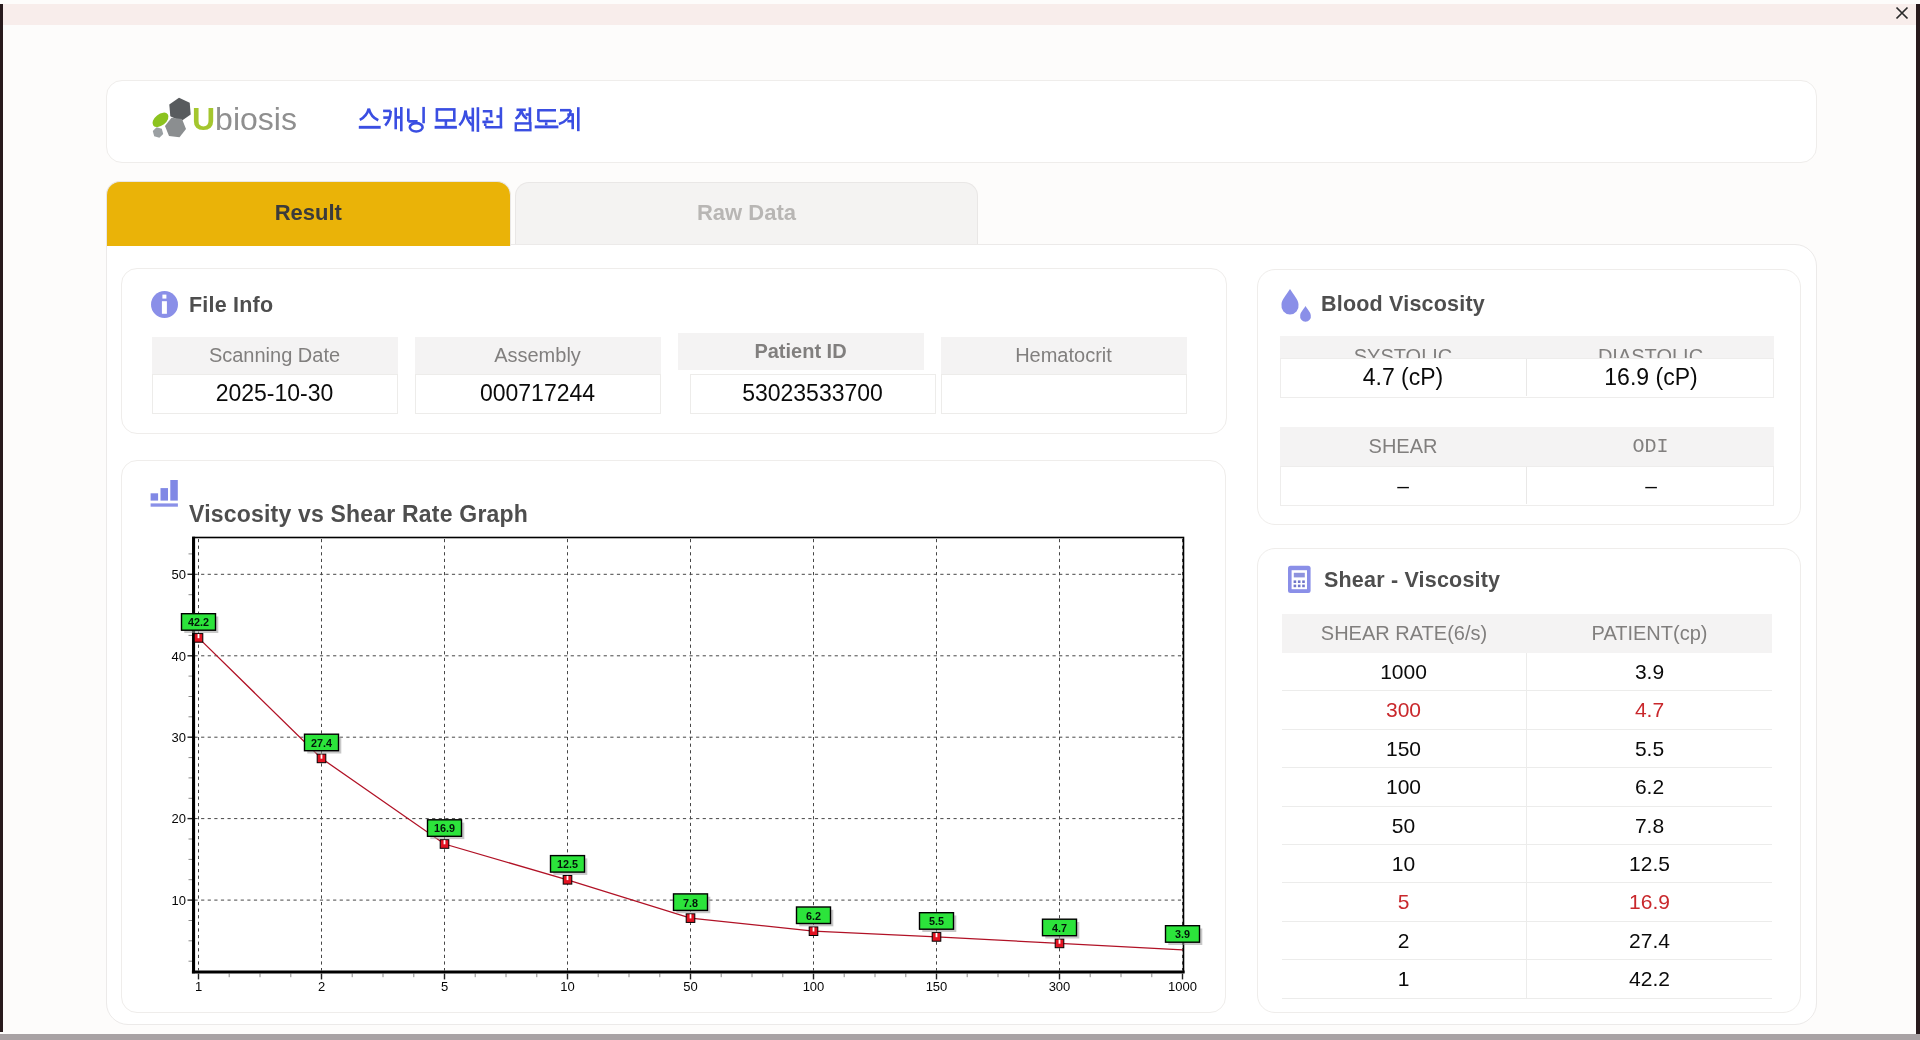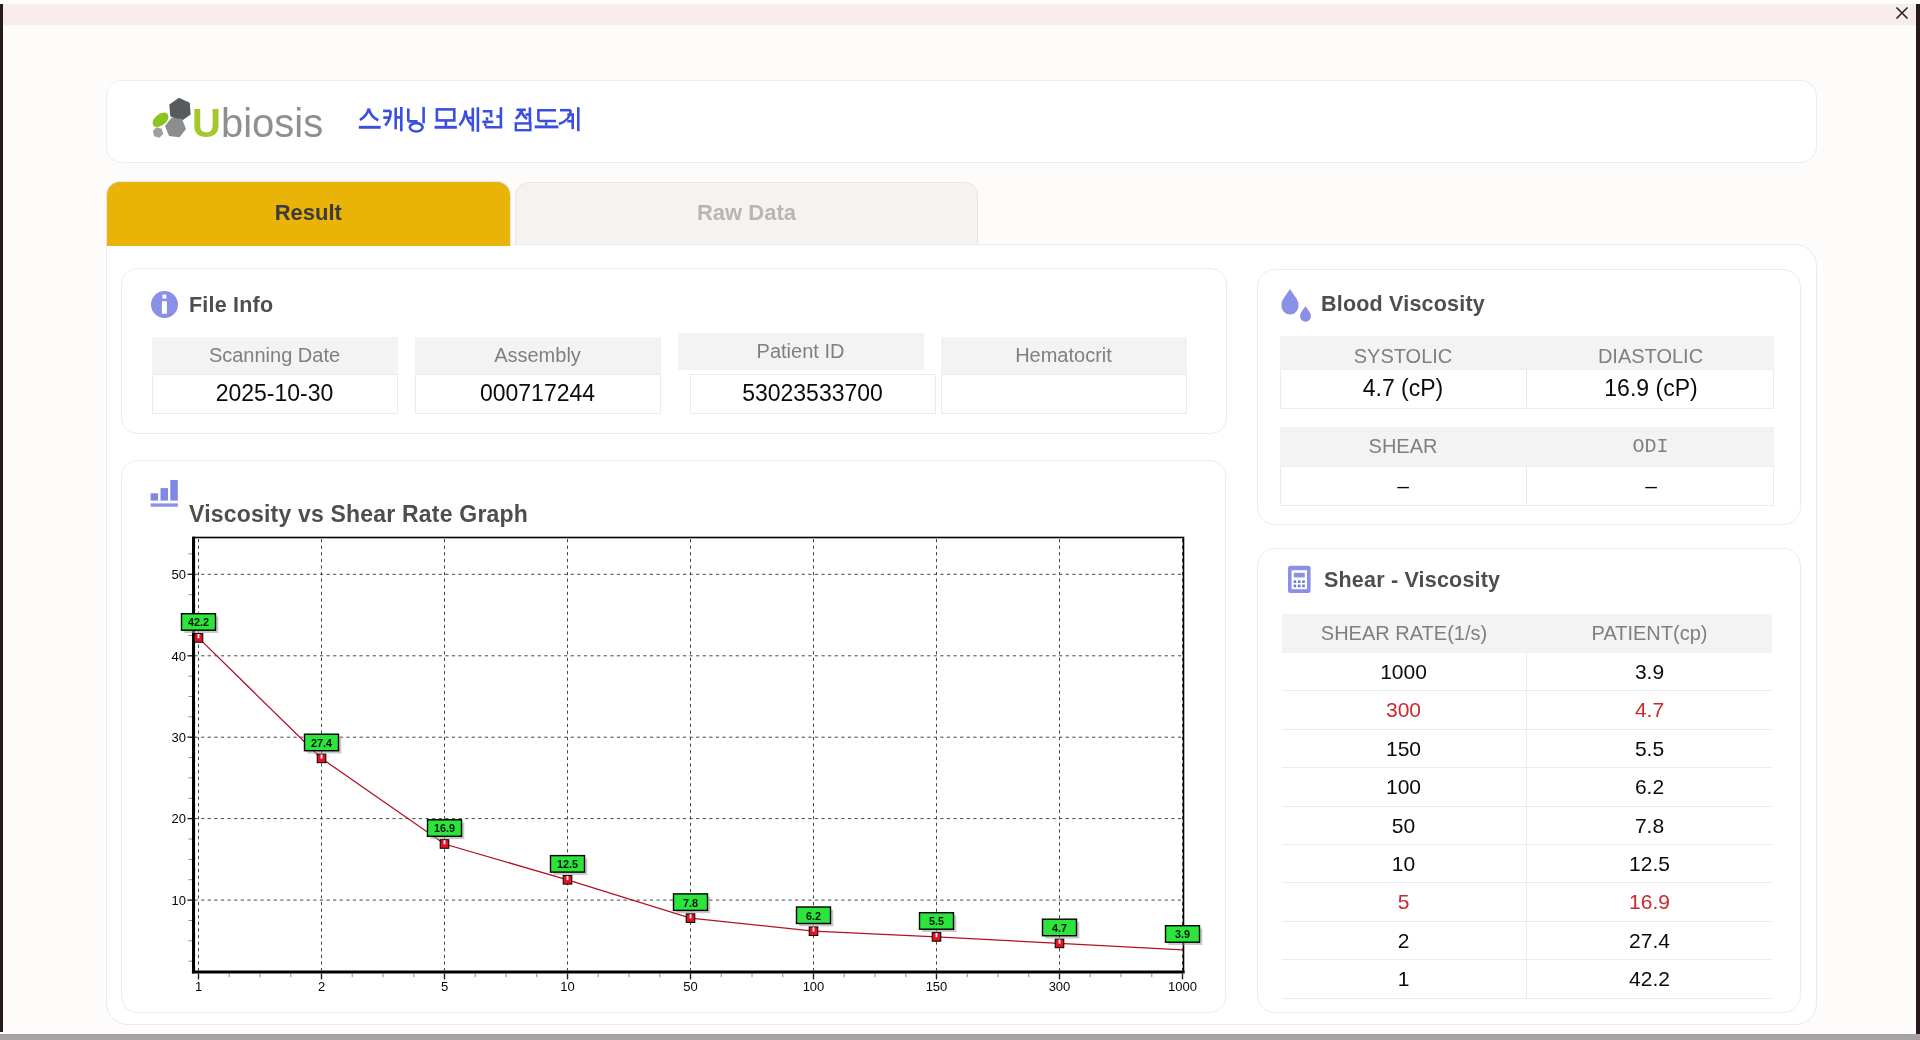--- a/index.html
+++ b/index.html
@@ -18,70 +18,70 @@
 
 <div class="abs" style="left:2px; top:4px; width:1914px; height:21px; background:#f8edeb;"></div>
 <div class="abs" style="left:0; top:4px; width:2.5px; height:1028px; background:#281a1c;"></div>
 <div class="abs" style="left:1915.5px; top:4px; width:4.5px; height:1030px; background:#281a1c;"></div>
 <div class="abs" style="left:0; top:1034px; width:1920px; height:6px; background:#a8a2a4;"></div>
 <svg class="abs" style="left:1894px; top:5px;" width="16" height="16">
  <path d="M2.5,2.5 L13.5,13.5 M13.5,2.5 L2.5,13.5" stroke="#2a2a2a" stroke-width="1.7"></path>
 </svg>
 
 <div class="card" style="left:105.5px; top:80px; width:1711px; height:83px;"></div>
-<div class="abs" style="left:192px; top:101px; font-size:40px; letter-spacing:0;">
+<div class="abs" style="left:192px; top:101px; font-size:32px; letter-spacing:0;">
   <span style="color:#a4c62e; font-weight:bold;">U</span><span style="color:#8f8f8f; font-weight:500;">biosis</span>
 </div>
 
 <div class="abs" style="left:515px; top:182px; width:463px; height:62px; background:#f4f3f2;
   border:1.5px solid #e9e7e6; border-bottom:none; border-radius:14px 14px 0 0;
   font-weight:bold; font-size:22px; color:#b8b6b4; text-align:center; line-height:60px;">Raw Data</div>
 <div class="abs" style="left:105.5px; top:244px; width:1711.5px; height:781px; background:#fff;
   border:1.5px solid #eceae9; border-radius:0 22px 22px 22px;"></div>
 <div class="abs" style="left:105.5px; top:181px; width:405.5px; height:64.5px; background:#eab308;
   border:1.5px solid #e9e7e6; border-bottom:none; border-radius:14px 14px 0 0;
   font-weight:bold; font-size:22px; color:#3b3b3b; text-align:center; line-height:62px;">Result</div>
 
 <div class="card" style="left:120.5px; top:268px; width:1106px; height:166px;"></div>
 <div class="title" style="left:189px; top:293px;">File Info</div>
 <div class="hcell" style="left:151.5px; top:337px; width:246px; height:37px; line-height:37px;">Scanning Date</div>
 <div class="vcell" style="left:151.5px; top:374px; width:246px; height:40px; line-height:37px;">2025-10-30</div>
 <div class="hcell" style="left:414.5px; top:337px; width:246px; height:37px; line-height:37px;">Assembly</div>
 <div class="vcell" style="left:414.5px; top:374px; width:246px; height:40px; line-height:37px;">000717244</div>
-<div class="hcell" style="left:677.5px; top:333px; width:246px; height:37px; line-height:37px;">Patient ID</div>
+<div class="hcell" style="left:677.5px; top:333px; width:246px; height:37px; line-height:37px;font-weight:bold;">Patient ID</div>
 <div class="vcell" style="left:677.5px; top:374px; width:246px; height:40px; line-height:37px;margin-left:12px;">53023533700</div>
 <div class="hcell" style="left:940.5px; top:337px; width:246px; height:37px; line-height:37px;">Hematocrit</div>
 <div class="vcell" style="left:940.5px; top:374px; width:246px; height:40px; line-height:37px;"></div>
 
 <div class="card" style="left:120.5px; top:460px; width:1105.5px; height:553px;"></div>
 <div class="title" style="left:189px; top:481px; font-size:23px;margin-top:20px;">Viscosity vs Shear Rate Graph</div>
 
 <div class="card" style="left:1256.5px; top:269px; width:544.5px; height:256px; border-radius:18px;"></div>
 <div class="title" style="left:1321px; top:292px;">Blood Viscosity</div>
 <div class="hcell" style="left:1279.5px; top:336px; width:494.5px; height:40.5px; line-height:40.5px;">
   <span style="position:absolute; left:0; width:247px;">SYSTOLIC</span>
   <span style="position:absolute; left:247.5px; width:247px;">DIASTOLIC</span>
 </div>
-<div class="vcell" style="left:1279.5px; top:369px; width:494.5px; height:39.5px; line-height:36px; border-color:#eeedec;padding-left:36px;">
+<div class="vcell" style="left:1279.5px; top:358px; width:494.5px; height:39.5px; line-height:36px; border-color:#eeedec;padding-left:36px;">
   <span style="position:absolute; left:0; width:246px; border-right:1.5px solid #e9e8e7; height:36.5px;">4.7 (cP)</span>
   <span style="position:absolute; left:247.5px; width:246px;">16.9 (cP)</span>
 </div>
 <div class="hcell" style="left:1279.5px; top:427px; width:494.5px; height:39px; line-height:39px;">
   <span style="position:absolute; left:0; width:247px;">SHEAR</span>
   <span style="position:absolute; left:247.5px; width:247px;font-family:Liberation Mono, monospace;">ODI</span>
 </div>
 <div class="vcell" style="left:1279.5px; top:466px; width:494.5px; height:40px; line-height:37px; border-color:#eeedec; font-size:21px;">
   <span style="position:absolute; left:0; width:246px; border-right:1.5px solid #e9e8e7; height:37px;">–</span>
   <span style="position:absolute; left:247.5px; width:246px;">–</span>
 </div>
 
 <div class="card" style="left:1257px; top:548px; width:544px; height:465px; border-radius:18px;"></div>
 <div class="title" style="left:1324px; top:568px;">Shear - Viscosity</div>
 <div class="hcell" style="left:1281.5px; top:613.5px; width:490.5px; height:39.5px; line-height:39.5px;">
-  <span style="position:absolute; left:0; width:245px;">SHEAR RATE(1/s)</span>
+  <span style="position:absolute; left:0; width:245px;">SHEAR RATE(6/s)</span>
   <span style="position:absolute; left:245.5px; width:245px;">PATIENT(cp)</span>
 </div>
 <div class="abs" style="left:1281.5px; top:653.0px; width:490.5px; height:38.4px; border-bottom:1px solid #ececeb; font-size:21px; color:#0a0a0a; text-align:center; line-height:38.4px;">
     <span style="position:absolute; left:0; width:245px; border-right:1px solid #ececeb; height:38.4px;">1000</span>
     <span style="position:absolute; left:245.5px; width:245px;">3.9</span>
   </div>
 <div class="abs" style="left:1281.5px; top:691.4px; width:490.5px; height:38.4px; border-bottom:1px solid #ececeb; font-size:21px; color:#c9282c; text-align:center; line-height:38.4px;">
     <span style="position:absolute; left:0; width:245px; border-right:1px solid #ececeb; height:38.4px;">300</span>
     <span style="position:absolute; left:245.5px; width:245px;">4.7</span>
   </div>

